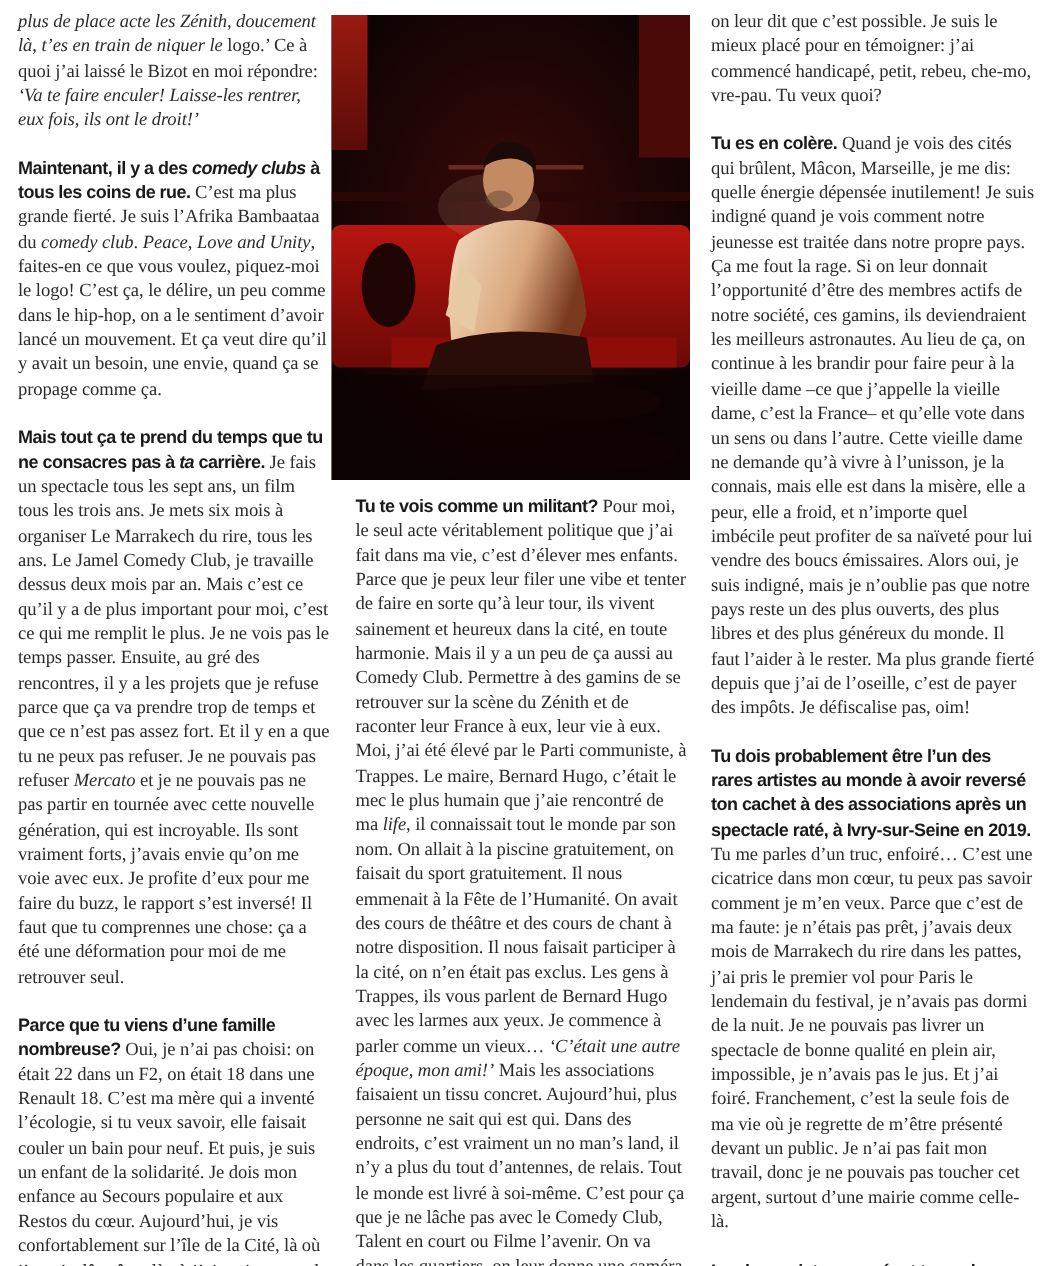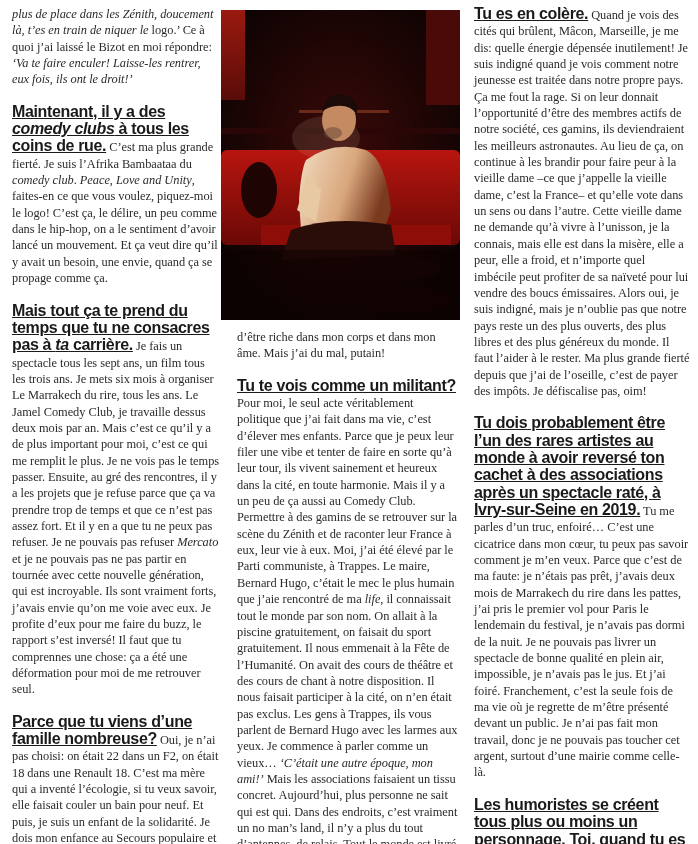--- a/index.html
+++ b/index.html
@@ -5,32 +5,32 @@
   html, body { margin: 0; padding: 0; background: #ffffff; }
   body { width: 698px; height: 844px; position: relative; overflow: hidden;
          font-family: "DejaVu Serif", "Liberation Serif", serif; color: #2b2b2b; }
   .col { position: absolute; font-family: "Liberation Serif", "DejaVu Serif", serif;
          font-size: 12.4px; line-height: 16.35px; letter-spacing: -0.05px; }
   .col p { margin: 0 0 16px 0; }
   .col-left { left: 12px; top: 6px; width: 208px; }
   .col-mid { left: 237px; top: 329px; width: 222px; }
   .col-right { left: 474px; top: 6px; width: 216px; }
   .q { font-family: "Liberation Sans", "DejaVu Sans", sans-serif; font-weight: bold;
-       font-size: 16px; letter-spacing: -0.35px; color: #1a1a1a; text-decoration: underline; }
+       font-size: 12px; letter-spacing: -0.35px; color: #1a1a1a; }
   .q i { font-style: italic; }
   em { font-style: italic; }
   .photo { position: absolute; left: 221px; top: 10px; width: 239px; height: 310px;
            overflow: hidden; background: #1a0606; }
 </style>
 </head>
 <body>
 
 <div class="col col-left">
   <p>
-    <em>plus de place dans les Zénith, doucement là, t’es en train de niquer le </em><span>logo.’</span><span> Ce à quoi j’ai laissé le Bizot en moi répondre: </span><em>‘Va te faire enculer! Laisse-les rentrer, eux fois, ils ont le droit!’</em>
+    <em>plus de place acte les Zénith, doucement là, t’es en train de niquer le </em><span>logo.’</span><span> Ce à quoi j’ai laissé le Bizot en moi répondre: </span><em>‘Va te faire enculer! Laisse-les rentrer, eux fois, ils ont le droit!’</em>
   </p>
   <p>
     <span class="q"><span>Maintenant, il y a des </span><i>comedy clubs</i><span> à tous les coins de rue.</span></span><span> C’est ma plus grande fierté. Je suis l’Afrika Bambaataa du </span><em>comedy club</em><span>. </span><em>Peace, Love and Unity</em><span>, faites-en ce que vous voulez, piquez-moi le logo! C’est ça, le délire, un peu comme dans le hip-hop, on a le sentiment d’avoir lancé un mouvement. Et ça veut dire qu’il y avait un besoin, une envie, quand ça se propage comme ça.</span>
   </p>
   <p>
     <span class="q"><span>Mais tout ça te prend du temps que tu ne consacres pas à </span><i>ta</i><span> carrière.</span></span><span> Je fais un spectacle tous les sept ans, un film tous les trois ans. Je mets six mois à organiser Le Marrakech du rire, tous les ans. Le Jamel Comedy Club, je travaille dessus deux mois par an. Mais c’est ce qu’il y a de plus important pour moi, c’est ce qui me remplit le plus. Je ne vois pas le temps passer. Ensuite, au gré des rencontres, il y a les projets que je refuse parce que ça va prendre trop de temps et que ce n’est pas assez fort. Et il y en a que tu ne peux pas refuser. Je ne pouvais pas refuser </span><em>Mercato</em><span> et je ne pouvais pas ne pas partir en tournée avec cette nouvelle génération, qui est incroyable. Ils sont vraiment forts, j’avais envie qu’on me voie avec eux. Je profite d’eux pour me faire du buzz, le rapport s’est inversé! Il faut que tu comprennes une chose: ça a été une déformation pour moi de me retrouver seul.</span>
   </p>
   <p>
     <span class="q">Parce que tu viens d’une famille nombreuse?</span><span> Oui, je n’ai pas choisi: on était 22 dans un F2, on était 18 dans une Renault 18. C’est ma mère qui a inventé l’écologie, si tu veux savoir, elle faisait couler un bain pour neuf. Et puis, je suis un enfant de la solidarité. Je dois mon enfance au Secours populaire et aux Restos du cœur. Aujourd’hui, je vis confortablement sur l’île de la Cité, là où j’aurais dû naître, là où j’ai toujours voulu être, dans le centre-ville, au centre de la cité. Bon, super. Mais mes frères, ma mère, mes cousins, mes amis, les gens avec qui je vis tous les jours, ils y sont toujours, dans les quartiers. Heureusement que je suis là, ils n’y arriveraient pas, sinon. Moi, je viens de la misère et je resterai toute ma vie un pauvre. J’ai tenté maintes et maintes fois</span>
   </p>
@@ -73,28 +73,28 @@
     <ellipse cx="112" cy="123" rx="9" ry="6" fill="#6a4a3a" opacity="0.55"></ellipse>
     <path d="M70 220 Q110 205 170 215 L175 245 L60 250 Z" fill="#2a0c08"></path>
     <ellipse cx="175" cy="258" rx="45" ry="12" fill="#1c0504"></ellipse>
     <ellipse cx="180" cy="290" rx="50" ry="14" fill="#150403"></ellipse>
     <rect x="0" y="240" width="239" height="70" fill="#0c0202" opacity="0.55"></rect>
   </svg>
 </div>
 
 <div class="col col-mid">
   <p>
-    <span>d’être riche dans mon corps et dans mon âme. Mais j’ai du mal, putain!</span>
-  </p>
-  <p>
     <span class="q">Tu te vois comme un militant?</span><span> Pour moi, le seul acte véritablement politique que j’ai fait dans ma vie, c’est d’élever mes enfants. Parce que je peux leur filer une vibe et tenter de faire en sorte qu’à leur tour, ils vivent sainement et heureux dans la cité, en toute harmonie. Mais il y a un peu de ça aussi au Comedy Club. Permettre à des gamins de se retrouver sur la scène du Zénith et de raconter leur France à eux, leur vie à eux. Moi, j’ai été élevé par le Parti communiste, à Trappes. Le maire, Bernard Hugo, c’était le mec le plus humain que j’aie rencontré de ma </span><em>life</em><span>, il connaissait tout le monde par son nom. On allait à la piscine gratuitement, on faisait du sport gratuitement. Il nous emmenait à la Fête de l’Humanité. On avait des cours de théâtre et des cours de chant à notre disposition. Il nous faisait participer à la cité, on n’en était pas exclus. Les gens à Trappes, ils vous parlent de Bernard Hugo avec les larmes aux yeux. Je commence à parler comme un vieux… </span><em>‘C’était une autre époque, mon ami!’</em><span> Mais les associations faisaient un tissu concret. Aujourd’hui, plus personne ne sait qui est qui. Dans des endroits, c’est vraiment un no man’s land, il n’y a plus du tout d’antennes, de relais. Tout le monde est livré à soi-même. C’est pour ça que je ne lâche pas avec le Comedy Club, Talent en court ou Filme l’avenir. On va dans les quartiers, on leur donne une caméra,</span>
   </p>
 </div>
 
 <div class="col col-right">
+  <p>
+    <span>on leur dit que c’est possible. Je suis le mieux placé pour en témoigner: j’ai commencé handicapé, petit, rebeu, che-mo, vre-pau. Tu veux quoi?</span>
+  </p>
   <p>
     <span class="q">Tu es en colère.</span><span> Quand je vois des cités qui brûlent, Mâcon, Marseille, je me dis: quelle énergie dépensée inutilement! Je suis indigné quand je vois comment notre jeunesse est traitée dans notre propre pays. Ça me fout la rage. Si on leur donnait l’opportunité d’être des membres actifs de notre société, ces gamins, ils deviendraient les meilleurs astronautes. Au lieu de ça, on continue à les brandir pour faire peur à la vieille dame –ce que j’appelle la vieille dame, c’est la France– et qu’elle vote dans un sens ou dans l’autre. Cette vieille dame ne demande qu’à vivre à l’unisson, je la connais, mais elle est dans la misère, elle a peur, elle a froid, et n’importe quel imbécile peut profiter de sa naïveté pour lui vendre des boucs émissaires. Alors oui, je suis indigné, mais je n’oublie pas que notre pays reste un des plus ouverts, des plus libres et des plus généreux du monde. Il faut l’aider à le rester. Ma plus grande fierté depuis que j’ai de l’oseille, c’est de payer des impôts. Je défiscalise pas, oim!</span>
   </p>
   <p>
     <span class="q">Tu dois probablement être l’un des rares artistes au monde à avoir reversé ton cachet à des associations après un spectacle raté, à Ivry-sur-Seine en 2019.</span><span> Tu me parles d’un truc, enfoiré… C’est une cicatrice dans mon cœur, tu peux pas savoir comment je m’en veux. Parce que c’est de ma faute: je n’étais pas prêt, j’avais deux mois de Marrakech du rire dans les pattes, j’ai pris le premier vol pour Paris le lendemain du festival, je n’avais pas dormi de la nuit. Je ne pouvais pas livrer un spectacle de bonne qualité en plein air, impossible, je n’avais pas le jus. Et j’ai foiré. Franchement, c’est la seule fois de ma vie où je regrette de m’être présenté devant un public. Je n’ai pas fait mon travail, donc je ne pouvais pas toucher cet argent, surtout d’une mairie comme celle-là.</span>
   </p>
   <p>
     <span class="q">Les humoristes se créent tous plus ou moins un personnage. Toi, quand tu es apparu sur les plateaux télé, on avait du mal à faire le distinguo. Tu t’es senti parfois prisonnier de ce personnage?</span>
   </p>
 </div>

